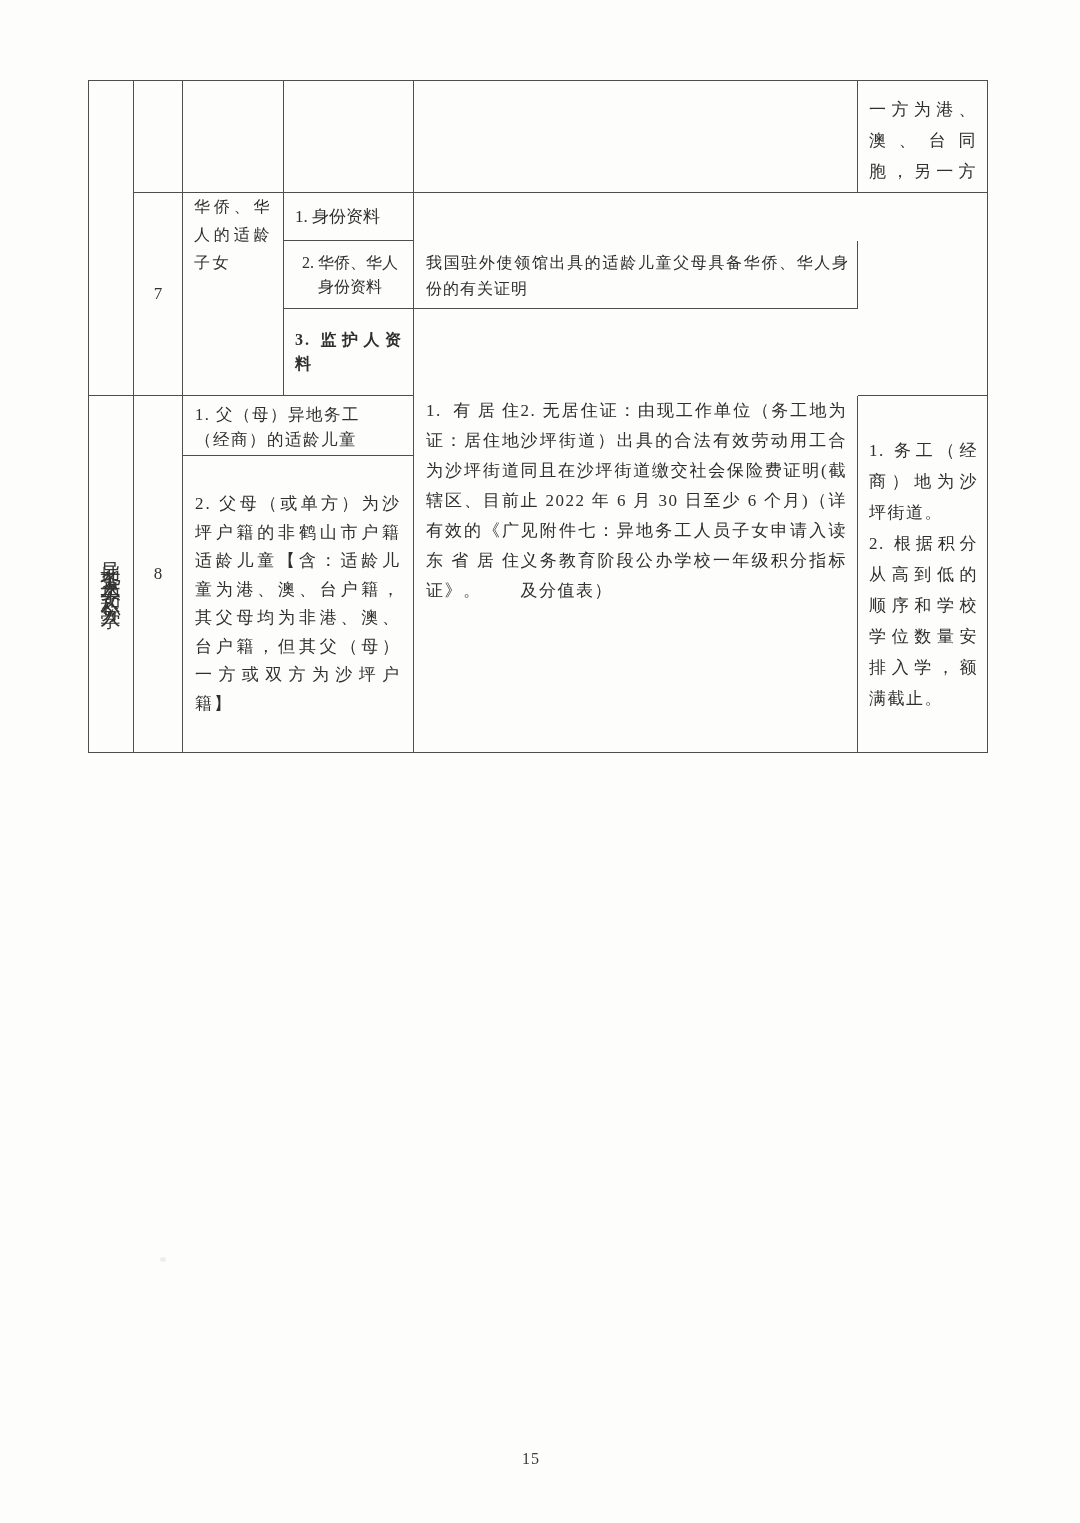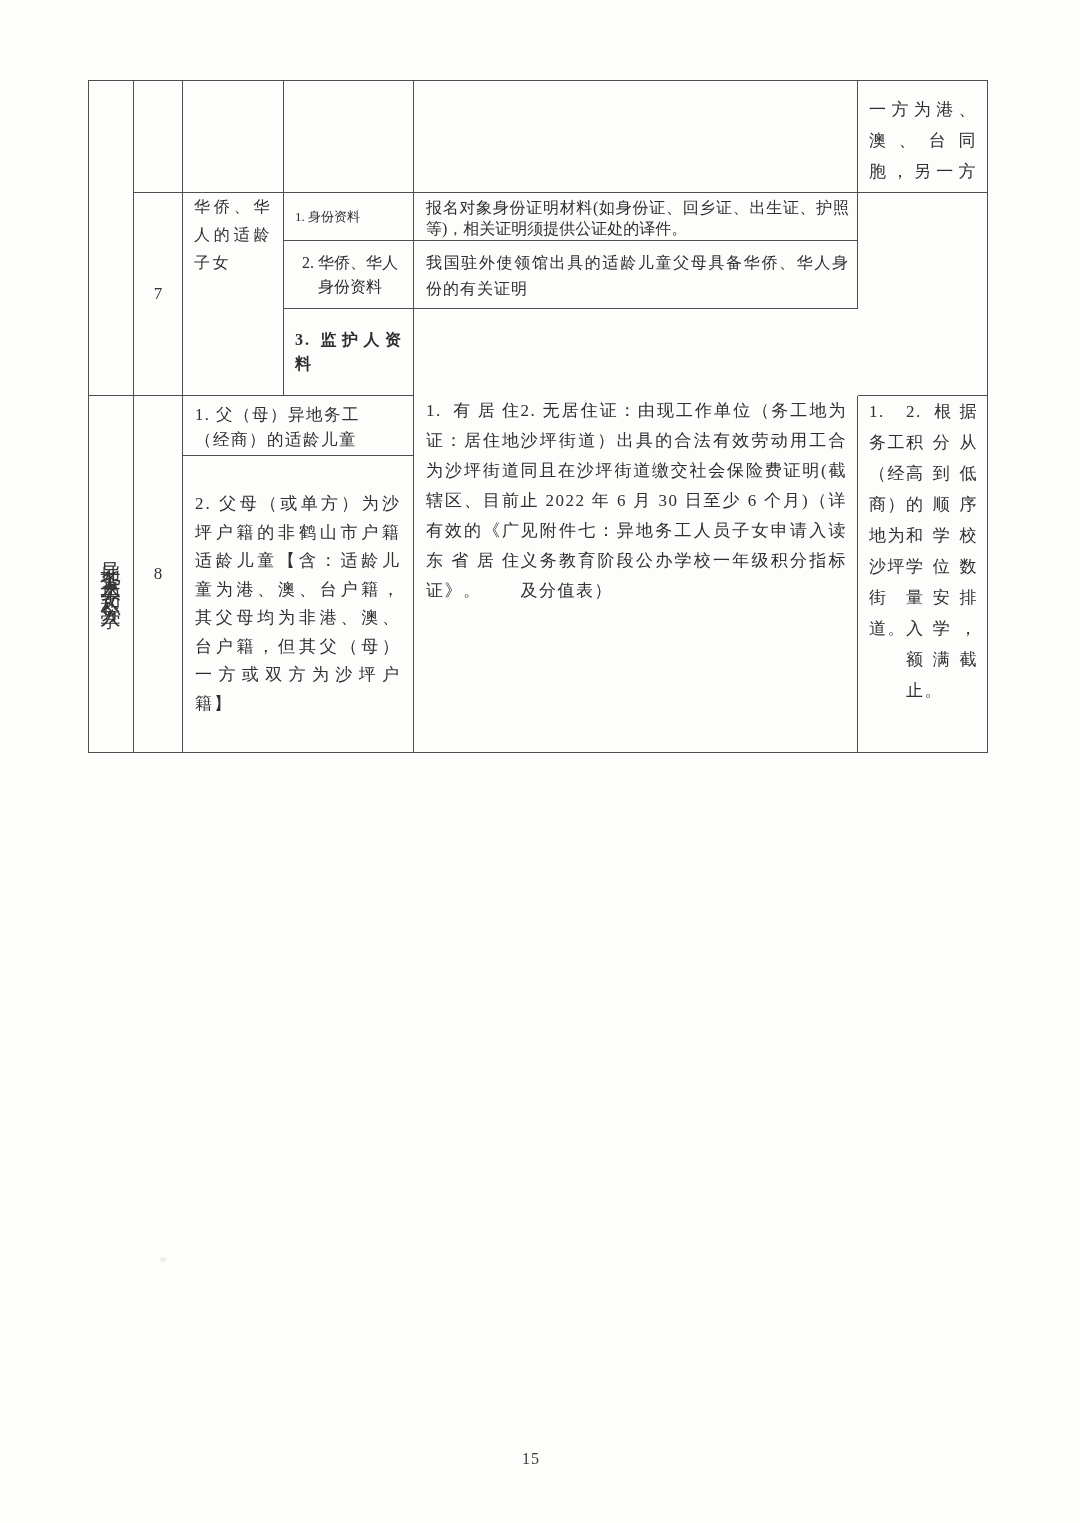--- a/index.html
+++ b/index.html
@@ -48,21 +48,21 @@
   .c6-top { grid-column: 6; grid-row: 1;
             padding: 13px 9px 0 11px; font-size: 17px; line-height: 31px;
             letter-spacing: 2.5px; text-align: justify; }
 
   
   .c3-r7  { grid-column: 3; grid-row: 2 / 5;
             display: flex; align-items: flex-start; padding: 0 11px;
             font-size: 16px; line-height: 28px; letter-spacing: 2.5px;
             text-align: justify; }
   .c4-r2  { grid-column: 4; grid-row: 2; display: flex; align-items: center;
-            padding: 0 8px 0 11px; font-size: 13px; }
+            padding: 0 8px 0 11px; font-size: 17px; }
   .c4-r3  { grid-column: 4; grid-row: 3; display: flex; align-items: center;
             padding: 0 8px 0 11px; font-size: 16px; line-height: 24px; text-align: center; }
   .c4-r4  { grid-column: 4; grid-row: 4; display: flex; align-items: center;
             padding: 0 10px 0 11px; font-size: 16px; line-height: 24px;
             letter-spacing: 2px; text-align: justify; font-weight: bold; }
   .c5-r2  { grid-column: 5; grid-row: 2; padding: 4px 8px 0 12px;
             font-size: 16px; line-height: 21px; text-align: justify; }
   .c5-r3  { grid-column: 5; grid-row: 3; padding: 9px 8px 0 12px;
             font-size: 16px; line-height: 26px; letter-spacing: 1px;
             text-align: justify; }
@@ -76,21 +76,21 @@
             font-size: 16.5px; line-height: 25px; letter-spacing: 1.5px; }
   .c34-r6 { grid-column: 3 / 5; grid-row: 6;
             display: flex; align-items: center; padding: 0 12px;
             font-size: 17px; line-height: 28.5px; letter-spacing: 2px;
             text-align: justify; }
   .c5-r8  { grid-column: 5; grid-row: 5 / 7;
             display: flex; justify-content: center;
             padding: 0 10px 0 12px; font-size: 17px; line-height: 30px;
             letter-spacing: 1.5px; text-align: justify; }
   .c6-r8  { grid-column: 6; grid-row: 5 / 7;
-            display: flex; flex-direction: row; justify-content: center;
+            display: flex; flex-direction: column; justify-content: center;
             padding: 0 9px 0 11px; font-size: 17px; line-height: 31px;
             letter-spacing: 1.5px; text-align: justify; }
 
   .page-num {
     position: absolute; left: 0; top: 1450px; width: 1062px;
     text-align: center; font-size: 16px; letter-spacing: 1px; color: #3a3a3a;
   }
   .artifact {
     position: absolute; left: 160px; top: 1257px; width: 6px; height: 5px;
     background: #ededeb; border-radius: 50%;
@@ -121,23 +121,20 @@
     <p>一方为港、澳、台同胞，另一方为沙坪户籍。</p>
   </div>
 
   <div class="cell c3-r7">
     <p>华侨、华人的适龄子女</p>
   </div>
 
   <div class="cell c4-r2">
     <p>1. 身份资料</p>
   </div>
-  <div class="cell c5-r2">
-    <p>报名对象身份证明材料(如身份证、回乡证、出生证、护照等)，相关证明须提供公证处的译件。</p>
-  </div>
 
   <div class="cell c4-r3">
     <p>2. 华侨、华人身份资料</p>
   </div>
   <div class="cell c5-r3">
     <p>我国驻外使领馆出具的适龄儿童父母具备华侨、华人身份的有关证明</p>
   </div>
 
   <div class="cell c4-r4">
     <p>3. 监护人资料</p>

